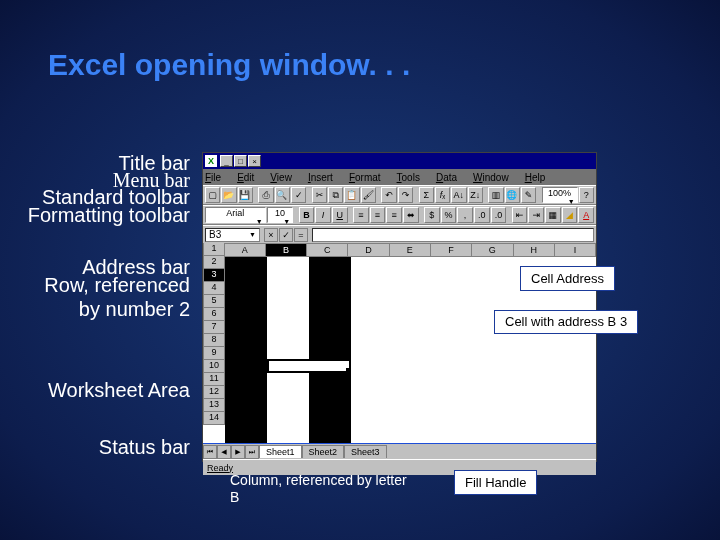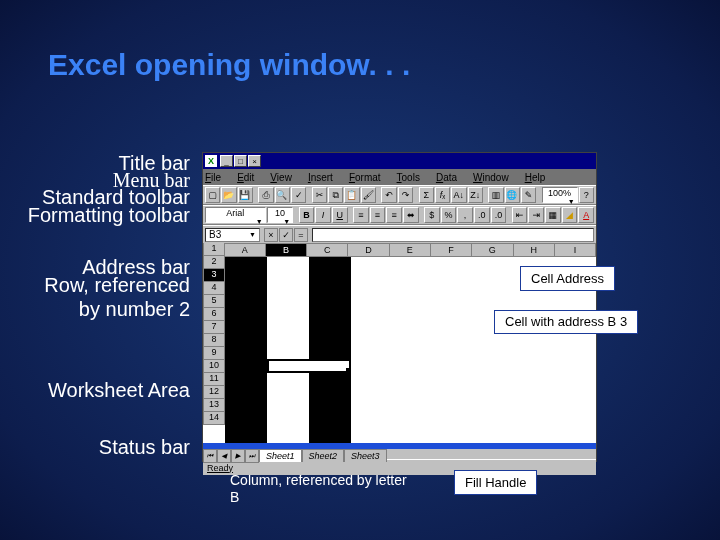--- a/index.html
+++ b/index.html
@@ -110,21 +110,21 @@
   .corner{width:22px;border:1px solid #808080;background:#c0c0c0;}
   .ch { width:42px;border:1px solid #808080;border-left:none;background:#c0c0c0;text-align:center;font-size:9px;line-height:12px;}
   .ch.sel{background:#000;color:#fff;}
   .rh { position:absolute;left:0;width:22px;height:13px;border:1px solid #808080;border-top:none;background:#c0c0c0;text-align:center;font-size:9px;line-height:11px;}
   .rh.sel{background:#000;color:#fff;}
   .selcell{position:absolute;border:2px solid #000;background:#fff;}
   .fillh{position:absolute;width:5px;height:5px;background:#000;right:-2px;bottom:-2px;}
   
   .blk{position:absolute;top:14px;width:42px;background:#000;bottom:0;}
   .ex-tabs{
-    height:16px;background:#c0c0c0;display:flex;align-items:flex-start;font-size:9px;border-top:6px solid #1d4ed8;font-style:italic;
+    height:16px;background:#c0c0c0;display:flex;align-items:center;font-size:9px;border-top:1px solid #1d4ed8;
   }
   .tabscroll{display:flex;}
   .tabscroll .sb{width:14px;height:14px;background:#c0c0c0;border:1px solid #808080;display:flex;align-items:center;justify-content:center;font-size:7px;}
   .sheettab{padding:1px 6px;background:#fff;border:1px solid #808080;border-bottom:none;font-size:9px;}
   .sheettab.inactive{background:#c0c0c0;}
   .ex-status{height:16px;background:#c0c0c0;border-top:1px solid #fff;display:flex;align-items:center;padding:0 4px;font-size:9px;text-decoration:underline;}
   
   .callout {
     position:absolute;
     background:#fff;

